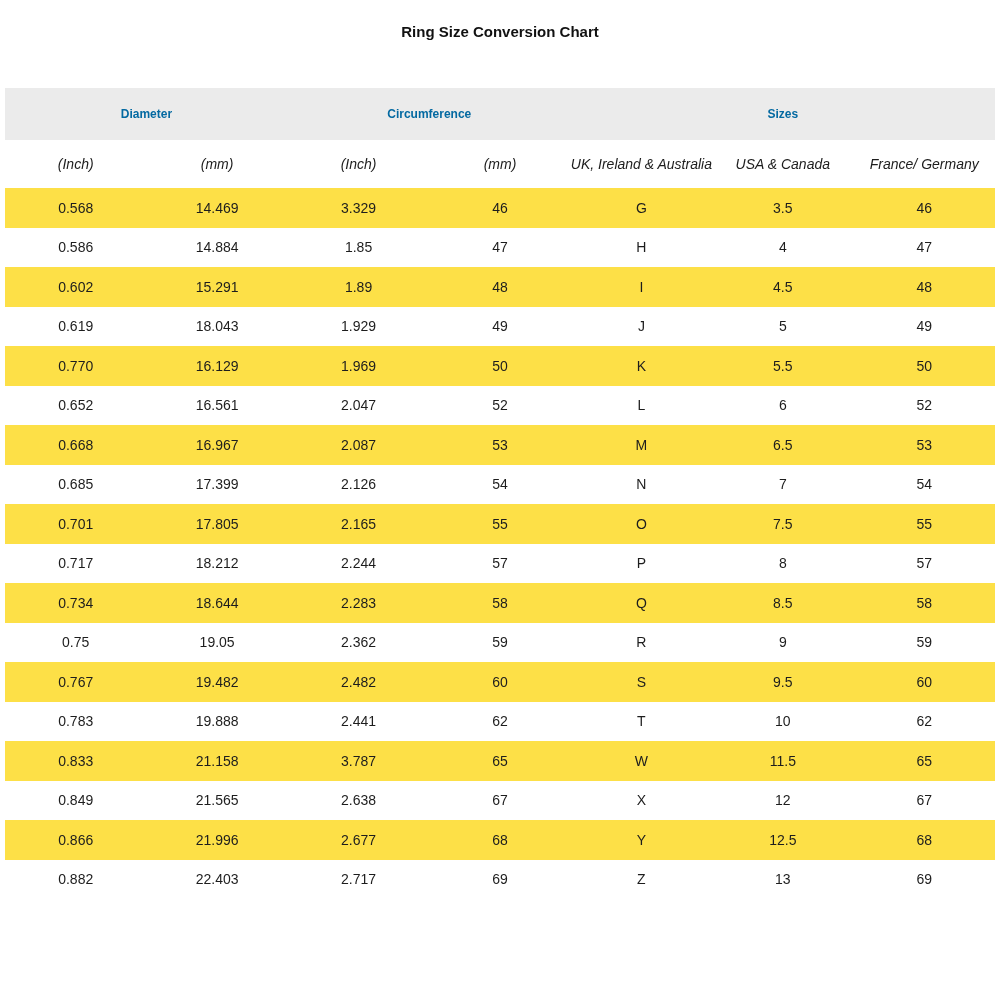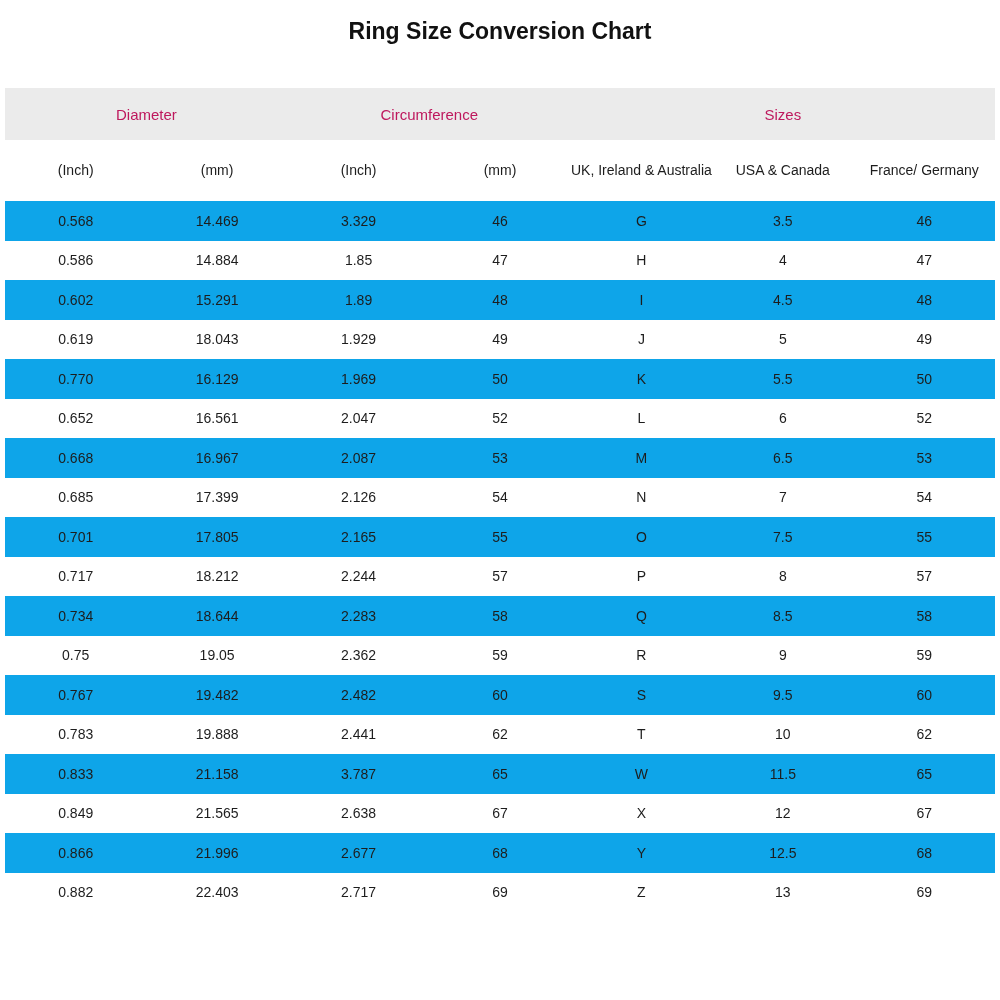--- a/index.html
+++ b/index.html
@@ -14,21 +14,21 @@
     width: 1000px;
     height: 1000px;
     overflow: hidden;
     position: relative;
     background: #ffffff;
   }
   .title {
     margin: 0;
     padding-top: 20px;
     text-align: center;
-    font-size: 23px;
+    font-size: 15px;
     line-height: 23px;
     font-weight: bold;
     color: #111111;
   }
   table.ring-table {
     border-collapse: collapse;
     table-layout: fixed;
     width: 990px;
     margin: 45px auto 0 auto;
   }
@@ -37,32 +37,32 @@
   table.ring-table td {
     text-align: center;
     vertical-align: middle;
     padding: 0;
     font-size: 14px;
     font-weight: normal;
     border: none;
   }
   tr.group-header-row { height: 52px; background: #ebebeb; }
   tr.group-header-row th {
-    font-size: 15px;
-    font-weight: normal;
-    color: #be185d;
-  }
-  tr.column-header-row { height: 61px; background: #ffffff; }
+    font-size: 12px;
+    font-weight: bold;
+    color: #0369a1;
+  }
+  tr.column-header-row { height: 48px; background: #ffffff; font-style: italic; }
   tr.column-header-row th {
     font-size: 14px;
     line-height: 17px;
     color: #1d1d1d;
   }
   tbody tr { height: 39.5px; background: #ffffff; }
-  tbody tr.stripe { background: #0ea5e9; }
+  tbody tr.stripe { background: #fde047; }
   tbody td { color: #1d1d1d; }
 </style>
 </head>
 <body>
 
 <div class="page">
   <h1 class="title">Ring Size Conversion Chart</h1>
 
   <table class="ring-table">
     <colgroup>

